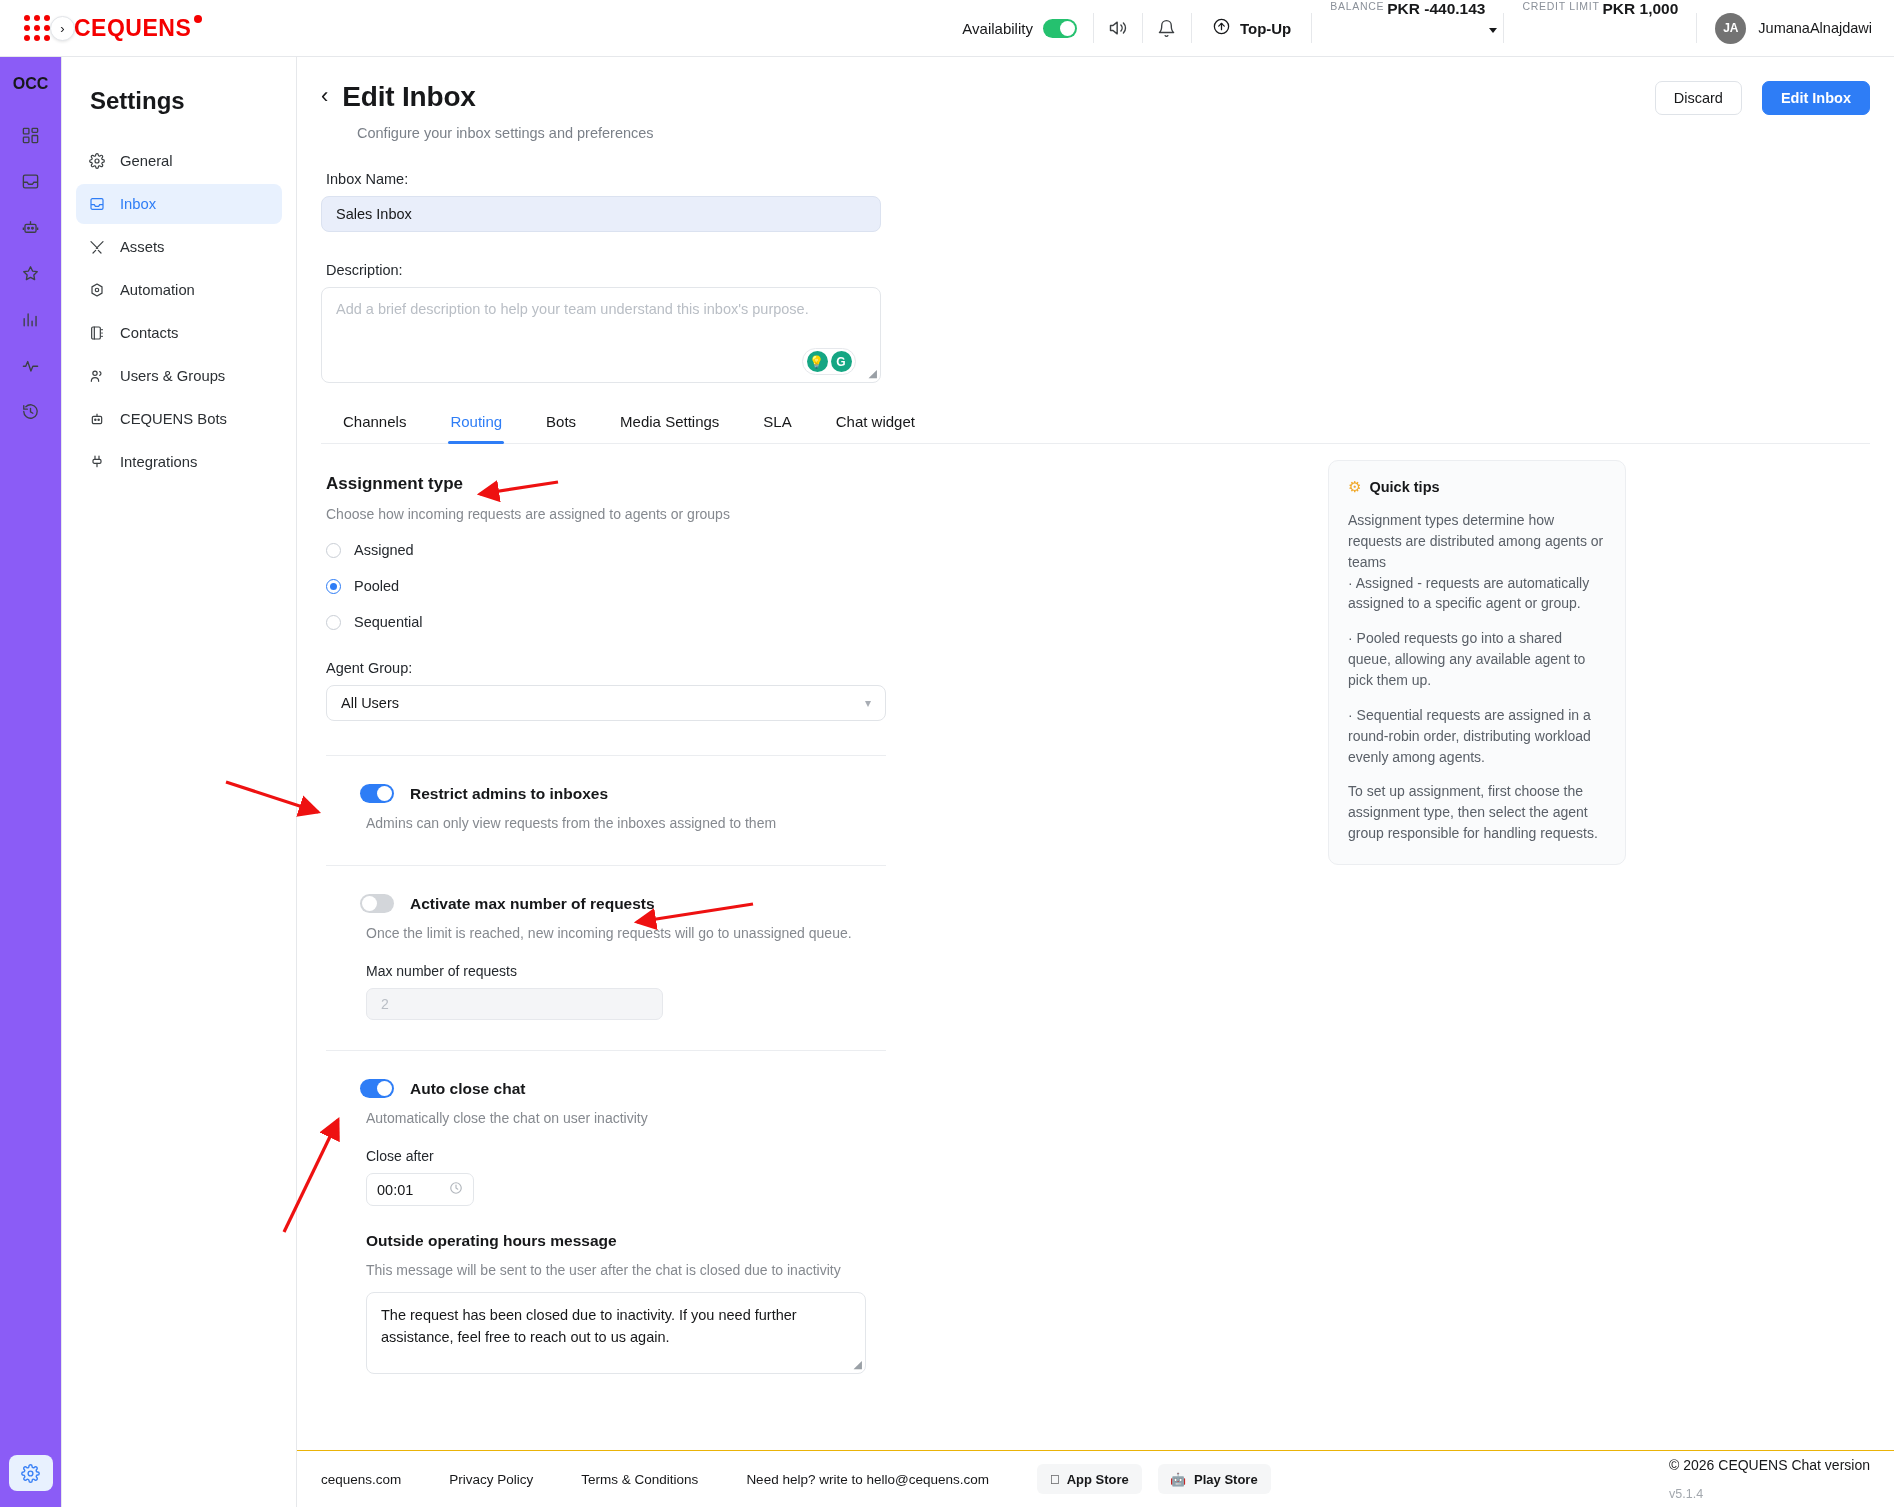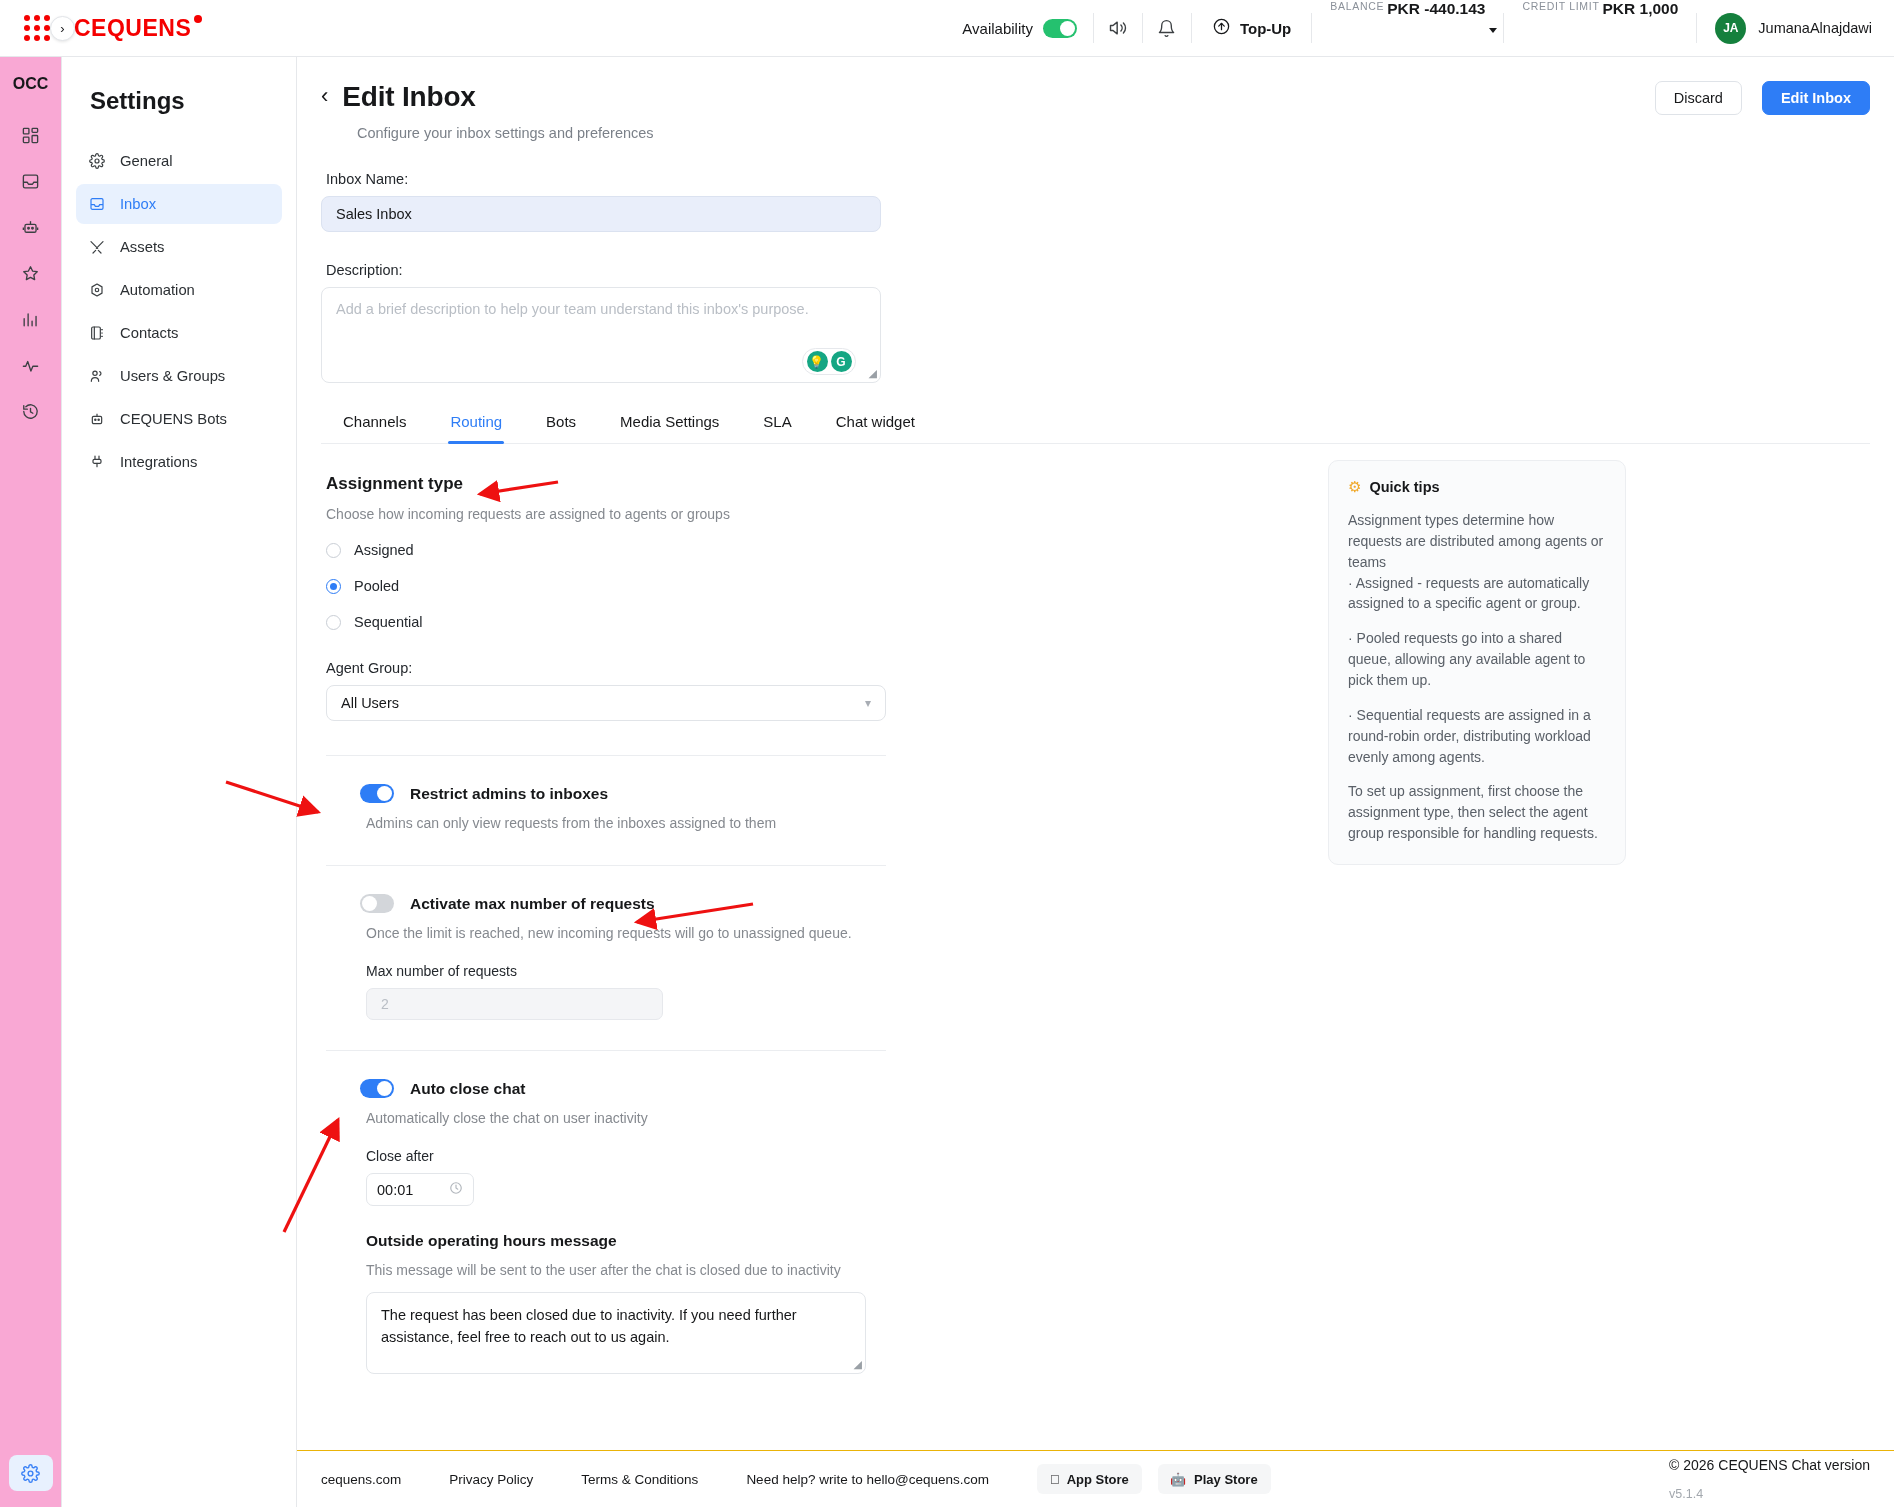--- a/index.html
+++ b/index.html
@@ -69,29 +69,29 @@
   .meta-label { font-size: 10.5px; letter-spacing: .7px; color: #8a9099; text-transform: uppercase; }
   .meta-value { font-size: 15.5px; font-weight: bold; color: #17181a; }
   .meta-value .neg { color: #17181a; }
   .caret-small {
     position: absolute; right: 6px; top: 28px; width: 0; height: 0;
     border-left: 4px solid transparent; border-right: 4px solid transparent;
     border-top: 5px solid #17181a;
   }
   .user-block { display: flex; align-items: center; gap: 12px; padding: 0 22px 0 18px; }
   .avatar {
-    width: 31px; height: 31px; border-radius: 50%; background: #15803d; color: #fff;
+    width: 31px; height: 31px; border-radius: 50%; background: #737373; color: #fff;
     font-size: 12px; font-weight: bold; display: flex; align-items: center; justify-content: center;
   }
   .user-name { font-size: 14.5px; color: #17181a; }
 
   
   .rail {
     position: absolute; top: 57px; left: 0; width: 62px; height: 1450px;
-    background: #f9a8d4; border-right: 1px solid #e6e8eb;
+    background: #8b5cf6; border-right: 1px solid #e6e8eb;
     display: flex; flex-direction: column; align-items: center; padding-top: 10px;
   }
   .rail-org { font-size: 16px; font-weight: bold; color: #17181a; margin: 8px 0 22px; }
   .rail-icon {
     width: 44px; height: 40px; display: flex; align-items: center; justify-content: center;
     color: #3c4043; margin-bottom: 6px;
   }
   .rail-bottom {
     margin-top: auto; margin-bottom: 16px;
     width: 44px; height: 36px; border-radius: 8px; background: #e8f1fe;

